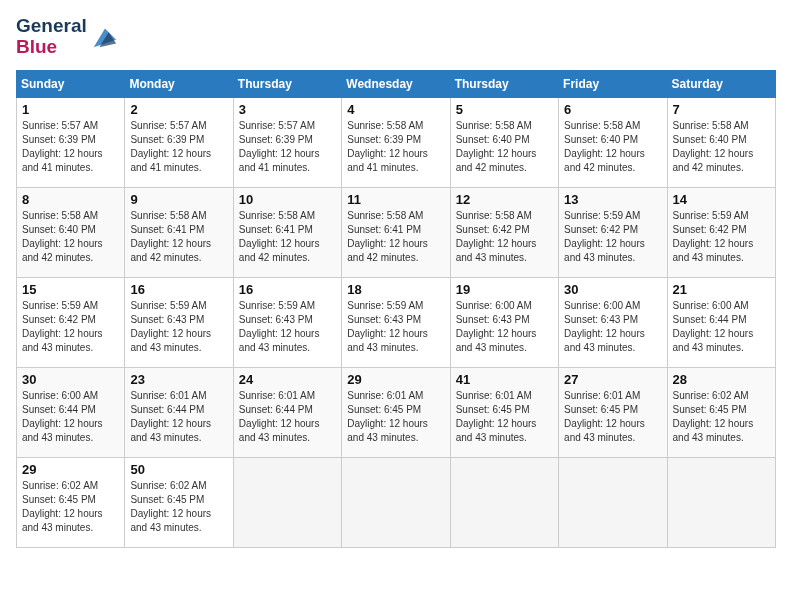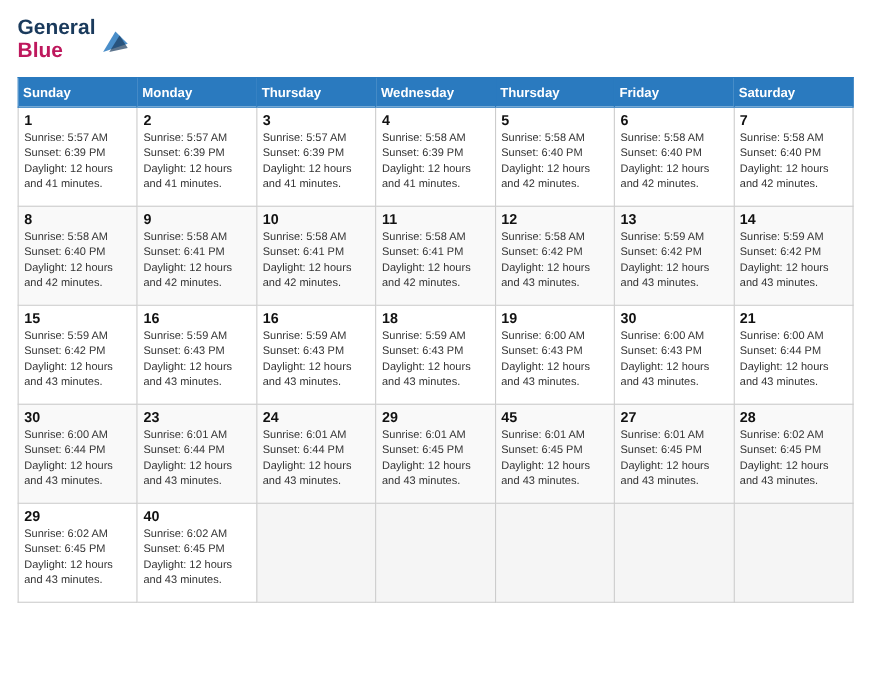--- a/index.html
+++ b/index.html
@@ -324,21 +324,21 @@
       </td>
         <td>
         <span class="day-num">29</span>
         <div class="day-detail">
           Sunrise: 6:01 AM<br>
           Sunset: 6:45 PM<br>
           Daylight: 12 hours and 43 minutes.
         </div>
       </td>
         <td>
-        <span class="day-num">45</span>
+        <span class="day-num">41</span>
         <div class="day-detail">
           Sunrise: 6:01 AM<br>
           Sunset: 6:45 PM<br>
           Daylight: 12 hours and 43 minutes.
         </div>
       </td>
         <td>
         <span class="day-num">27</span>
         <div class="day-detail">
           Sunrise: 6:01 AM<br>
@@ -358,21 +358,21 @@
       <tr>
         <td>
         <span class="day-num">29</span>
         <div class="day-detail">
           Sunrise: 6:02 AM<br>
           Sunset: 6:45 PM<br>
           Daylight: 12 hours and 43 minutes.
         </div>
       </td>
         <td>
-        <span class="day-num">40</span>
+        <span class="day-num">50</span>
         <div class="day-detail">
           Sunrise: 6:02 AM<br>
           Sunset: 6:45 PM<br>
           Daylight: 12 hours and 43 minutes.
         </div>
       </td>
         <td class="empty"></td>
         <td class="empty"></td>
         <td class="empty"></td>
         <td class="empty"></td>

